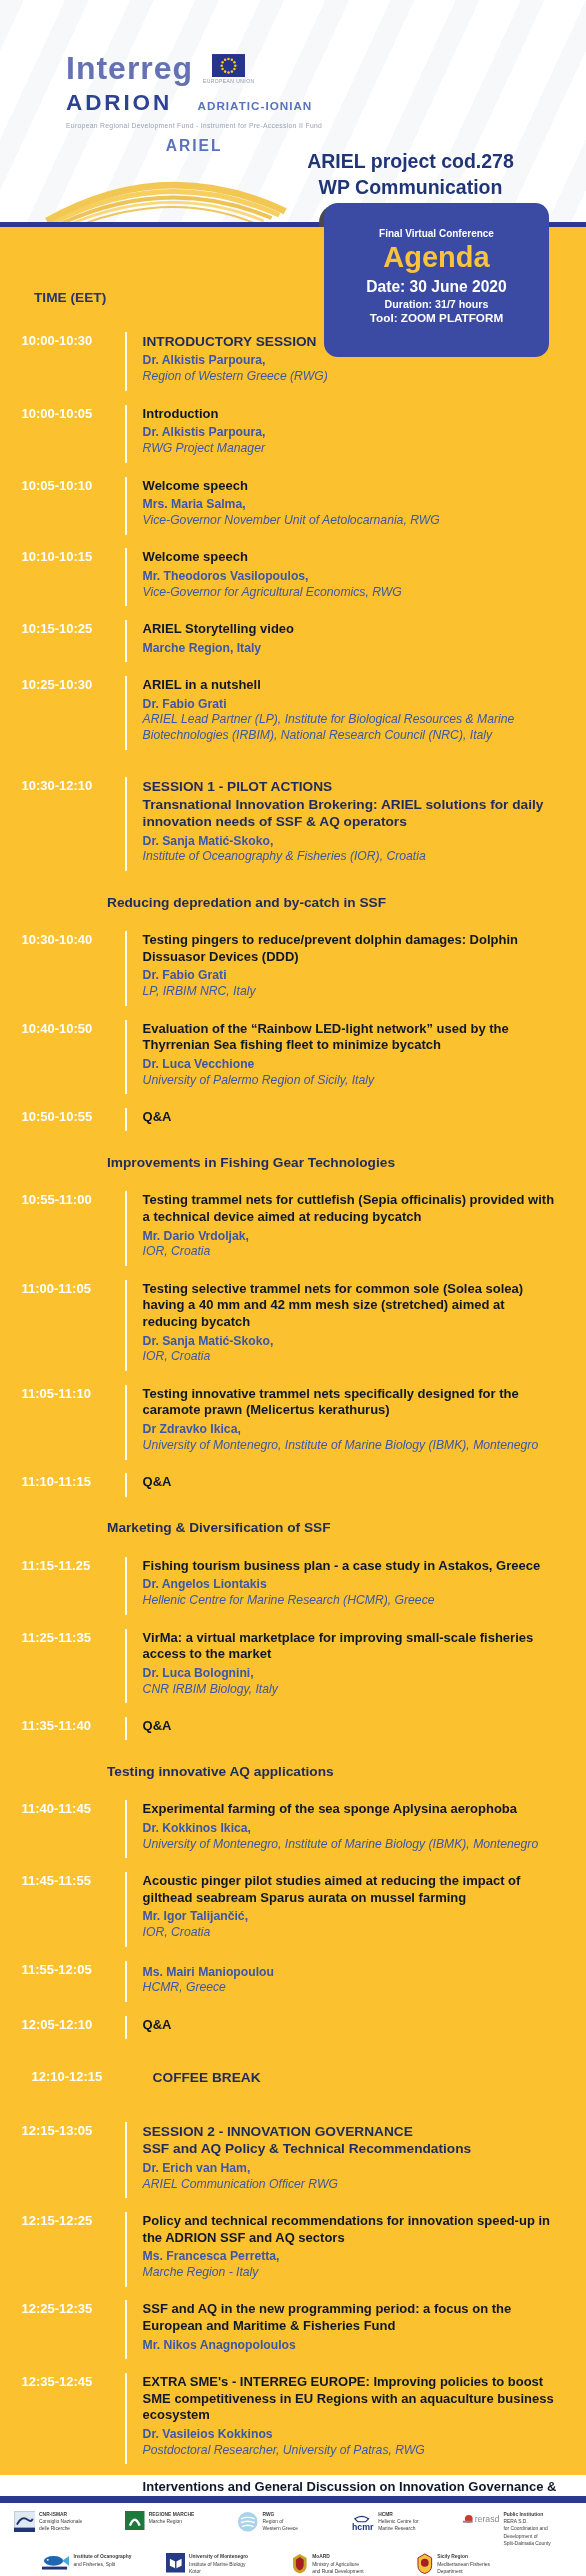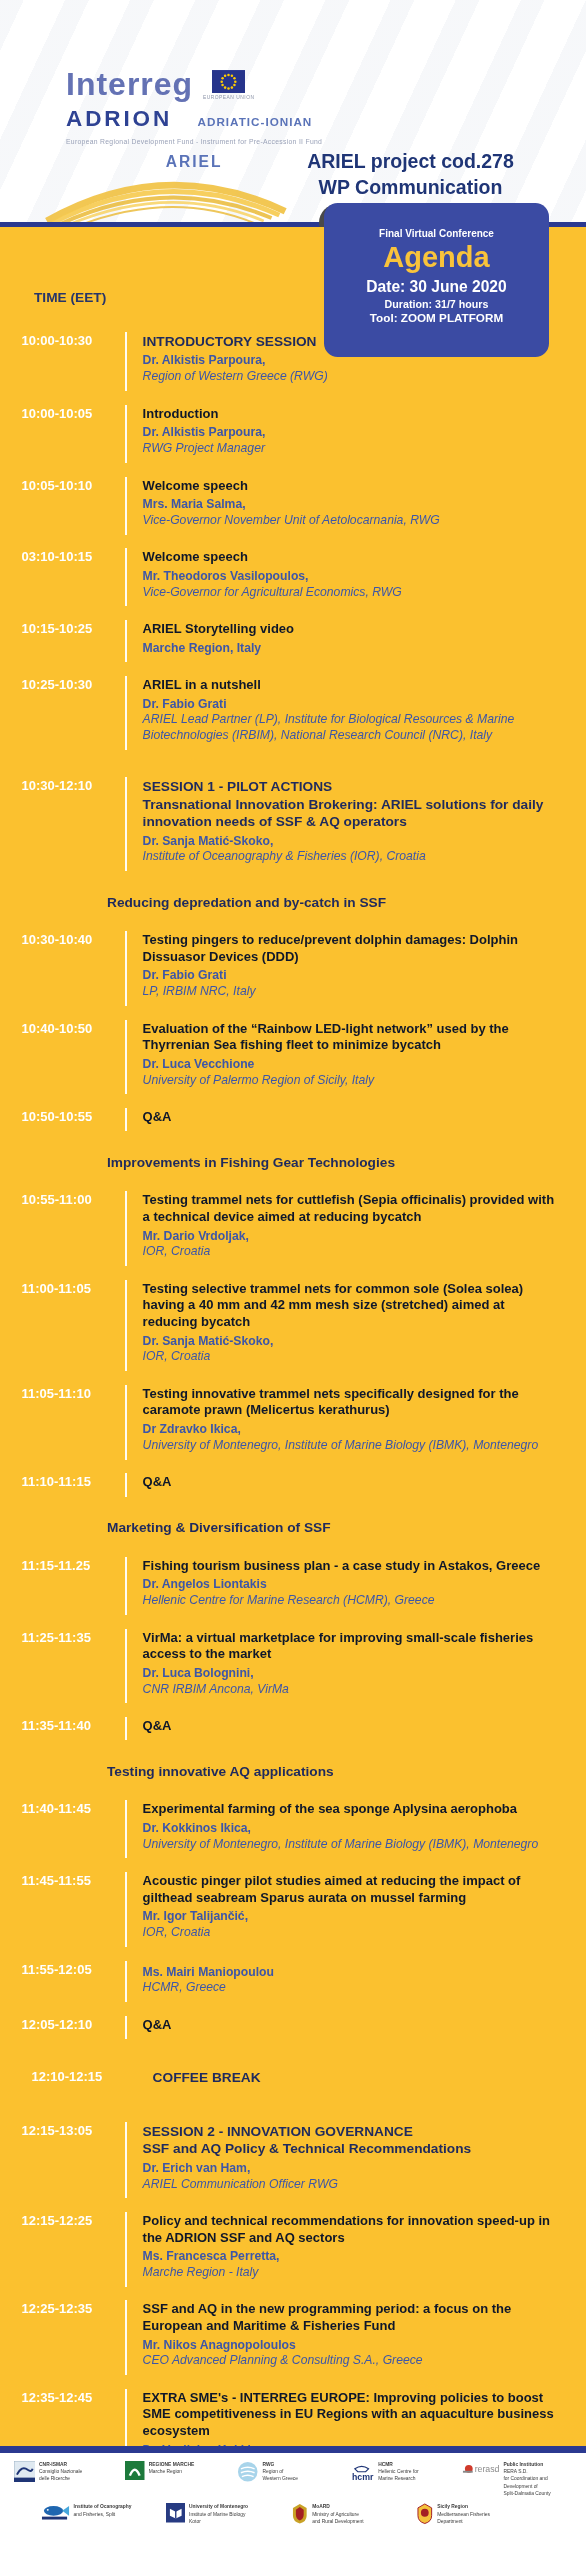--- a/index.html
+++ b/index.html
@@ -6,21 +6,21 @@
   .poster{
     position:relative;width:586px;height:2576px;margin:0 auto;
     background:#ffffff;overflow:hidden;
     font-family:"Liberation Sans","DejaVu Sans",sans-serif;
   }
   
   .header{position:absolute;top:0;left:0;width:586px;height:227px;
     background:
       repeating-linear-gradient(115deg, rgba(216,222,232,0.22) 0 21.5px, rgba(255,255,255,0) 21.5px 59px);
   }
-  .interreg{position:absolute;left:66px;top:68px;}
+  .interreg{position:absolute;left:66px;top:52px;}
   .interreg-row{display:flex;align-items:flex-start;gap:9.8px;}
   .interreg-word{color:#6472b4;font-size:32px;font-weight:bold;letter-spacing:1px;line-height:1;}
   .eu-flag{display:inline-flex;flex-direction:column;align-items:center;margin-top:2px;}
   .eu-cap{font-size:4.9px;color:#8b93a8;letter-spacing:0.5px;margin-top:2px;}
   .adrion-row{display:flex;align-items:baseline;gap:25.4px;margin-top:5.9px;}
   .adrion{color:#2e4293;font-size:22.5px;font-weight:bold;letter-spacing:2.9px;}
   .adriatic{color:#5a73b8;font-size:11.7px;font-weight:bold;letter-spacing:1px;}
   .funding{color:#9aa2b8;font-size:6.8px;margin-top:5.9px;letter-spacing:0.3px;}
   .ariel-name{color:#5a73b8;font-size:15.6px;font-weight:bold;letter-spacing:2px;text-align:center;margin-top:7.8px;}
   .swoosh{position:absolute;left:39px;top:172px;}
@@ -48,21 +48,21 @@
   .row-title{font-size:13px;font-weight:bold;line-height:1.28;color:#0f172a;}
   .row--session .row-title,.row--break .row-title,.row--conclusion .row-title,.row--closure .row-title{
     color:#1f2a5d;font-size:13.7px;}
   .row-subtitle{font-size:13.7px;font-weight:bold;line-height:1.28;color:#1f2a5d;}
   .row-speaker{color:#3d56a8;font-weight:bold;font-size:12.2px;line-height:1.3;margin-top:2.9px;}
   .row-aff{color:#3d56a8;font-style:italic;font-size:12.2px;line-height:1.3;}
   .row--session{margin-top:27px;}
   .row--break{margin:29px 0;padding-left:10px;}
   .subsection{margin:23.4px 29px 21.5px 107px;color:#1f2a5d;font-weight:bold;font-size:13.7px;}
   
-  .footer{position:absolute;bottom:0;left:0;width:586px;height:130px;background:#ffffff;}
+  .footer{position:absolute;bottom:0;left:0;width:586px;height:80px;background:#ffffff;}
   .footer-bar{height:6.8px;background:#2b3990;}
   .partners{padding:7.8px 13.7px 0 13.7px;}
   .partner-row{display:flex;justify-content:flex-start;align-items:flex-start;margin-bottom:5.9px;}
   .partner-row--1 .partner{width:115px;}
   .partner-row--2{padding-left:27px;}
   .partner-row--2 .partner{width:125px;}
   .partner{display:flex;gap:3.9px;align-items:flex-start;}
   .p-icon{flex:none;}
   .p-caption{font-size:4.9px;line-height:1.5;color:#3a3a3a;}
   .p-caption .cap-line:first-child{font-weight:bold;}
@@ -142,21 +142,21 @@
         </div>
         <div class="row row--item">
           <div class="row-time">10:05-10:10</div>
           <div class="row-content">
             <div class="row-title">Welcome speech</div>
             <div class="row-speaker">Mrs. Maria Salma,</div>
             <div class="row-aff">Vice-Governor November Unit of Aetolocarnania, RWG</div>
           </div>
         </div>
         <div class="row row--item">
-          <div class="row-time">03:10-10:15</div>
+          <div class="row-time">10:10-10:15</div>
           <div class="row-content">
             <div class="row-title">Welcome speech</div>
             <div class="row-speaker">Mr. Theodoros Vasilopoulos,</div>
             <div class="row-aff">Vice-Governor for Agricultural Economics, RWG</div>
           </div>
         </div>
         <div class="row row--item">
           <div class="row-time">10:15-10:25</div>
           <div class="row-content">
             <div class="row-title">ARIEL Storytelling video</div>
@@ -241,21 +241,21 @@
             <div class="row-title">Fishing tourism business plan - a case study in Astakos, Greece</div>
             <div class="row-speaker">Dr. Angelos Liontakis</div>
             <div class="row-aff">Hellenic Centre for Marine Research (HCMR), Greece</div>
           </div>
         </div>
         <div class="row row--item">
           <div class="row-time">11:25-11:35</div>
           <div class="row-content">
             <div class="row-title">VirMa: a virtual marketplace for improving small-scale fisheries access to the market</div>
             <div class="row-speaker">Dr. Luca Bolognini,</div>
-            <div class="row-aff">CNR IRBIM Ancona, VirMa</div>
+            <div class="row-aff">CNR IRBIM Biology, Italy</div>
           </div>
         </div>
         <div class="row row--item">
           <div class="row-time">11:35-11:40</div>
           <div class="row-content">
             <div class="row-title">Q&amp;A</div>
           </div>
         </div>
         <div class="subsection">Testing innovative AQ applications</div>
         <div class="row row--item">
@@ -308,21 +308,20 @@
             <div class="row-title">Policy and technical recommendations for innovation speed-up in the ADRION SSF and AQ sectors</div>
             <div class="row-speaker">Ms. Francesca Perretta,</div>
             <div class="row-aff">Marche Region - Italy</div>
           </div>
         </div>
         <div class="row row--item">
           <div class="row-time">12:25-12:35</div>
           <div class="row-content">
             <div class="row-title">SSF and AQ in the new programming period: a focus on the European and Maritime &amp; Fisheries Fund</div>
             <div class="row-speaker">Mr. Nikos Anagnopoloulos</div>
-            <div class="row-aff">CEO Advanced Planning &amp; Consulting S.A., Greece</div>
           </div>
         </div>
         <div class="row row--item">
           <div class="row-time">12:35-12:45</div>
           <div class="row-content">
             <div class="row-title">EXTRA SME's - INTERREG EUROPE: Improving policies to boost SME competitiveness in EU Regions with an aquaculture business ecosystem</div>
             <div class="row-speaker">Dr. Vasileios Kokkinos</div>
             <div class="row-aff">Postdoctoral Researcher, University of Patras, RWG</div>
           </div>
         </div>

